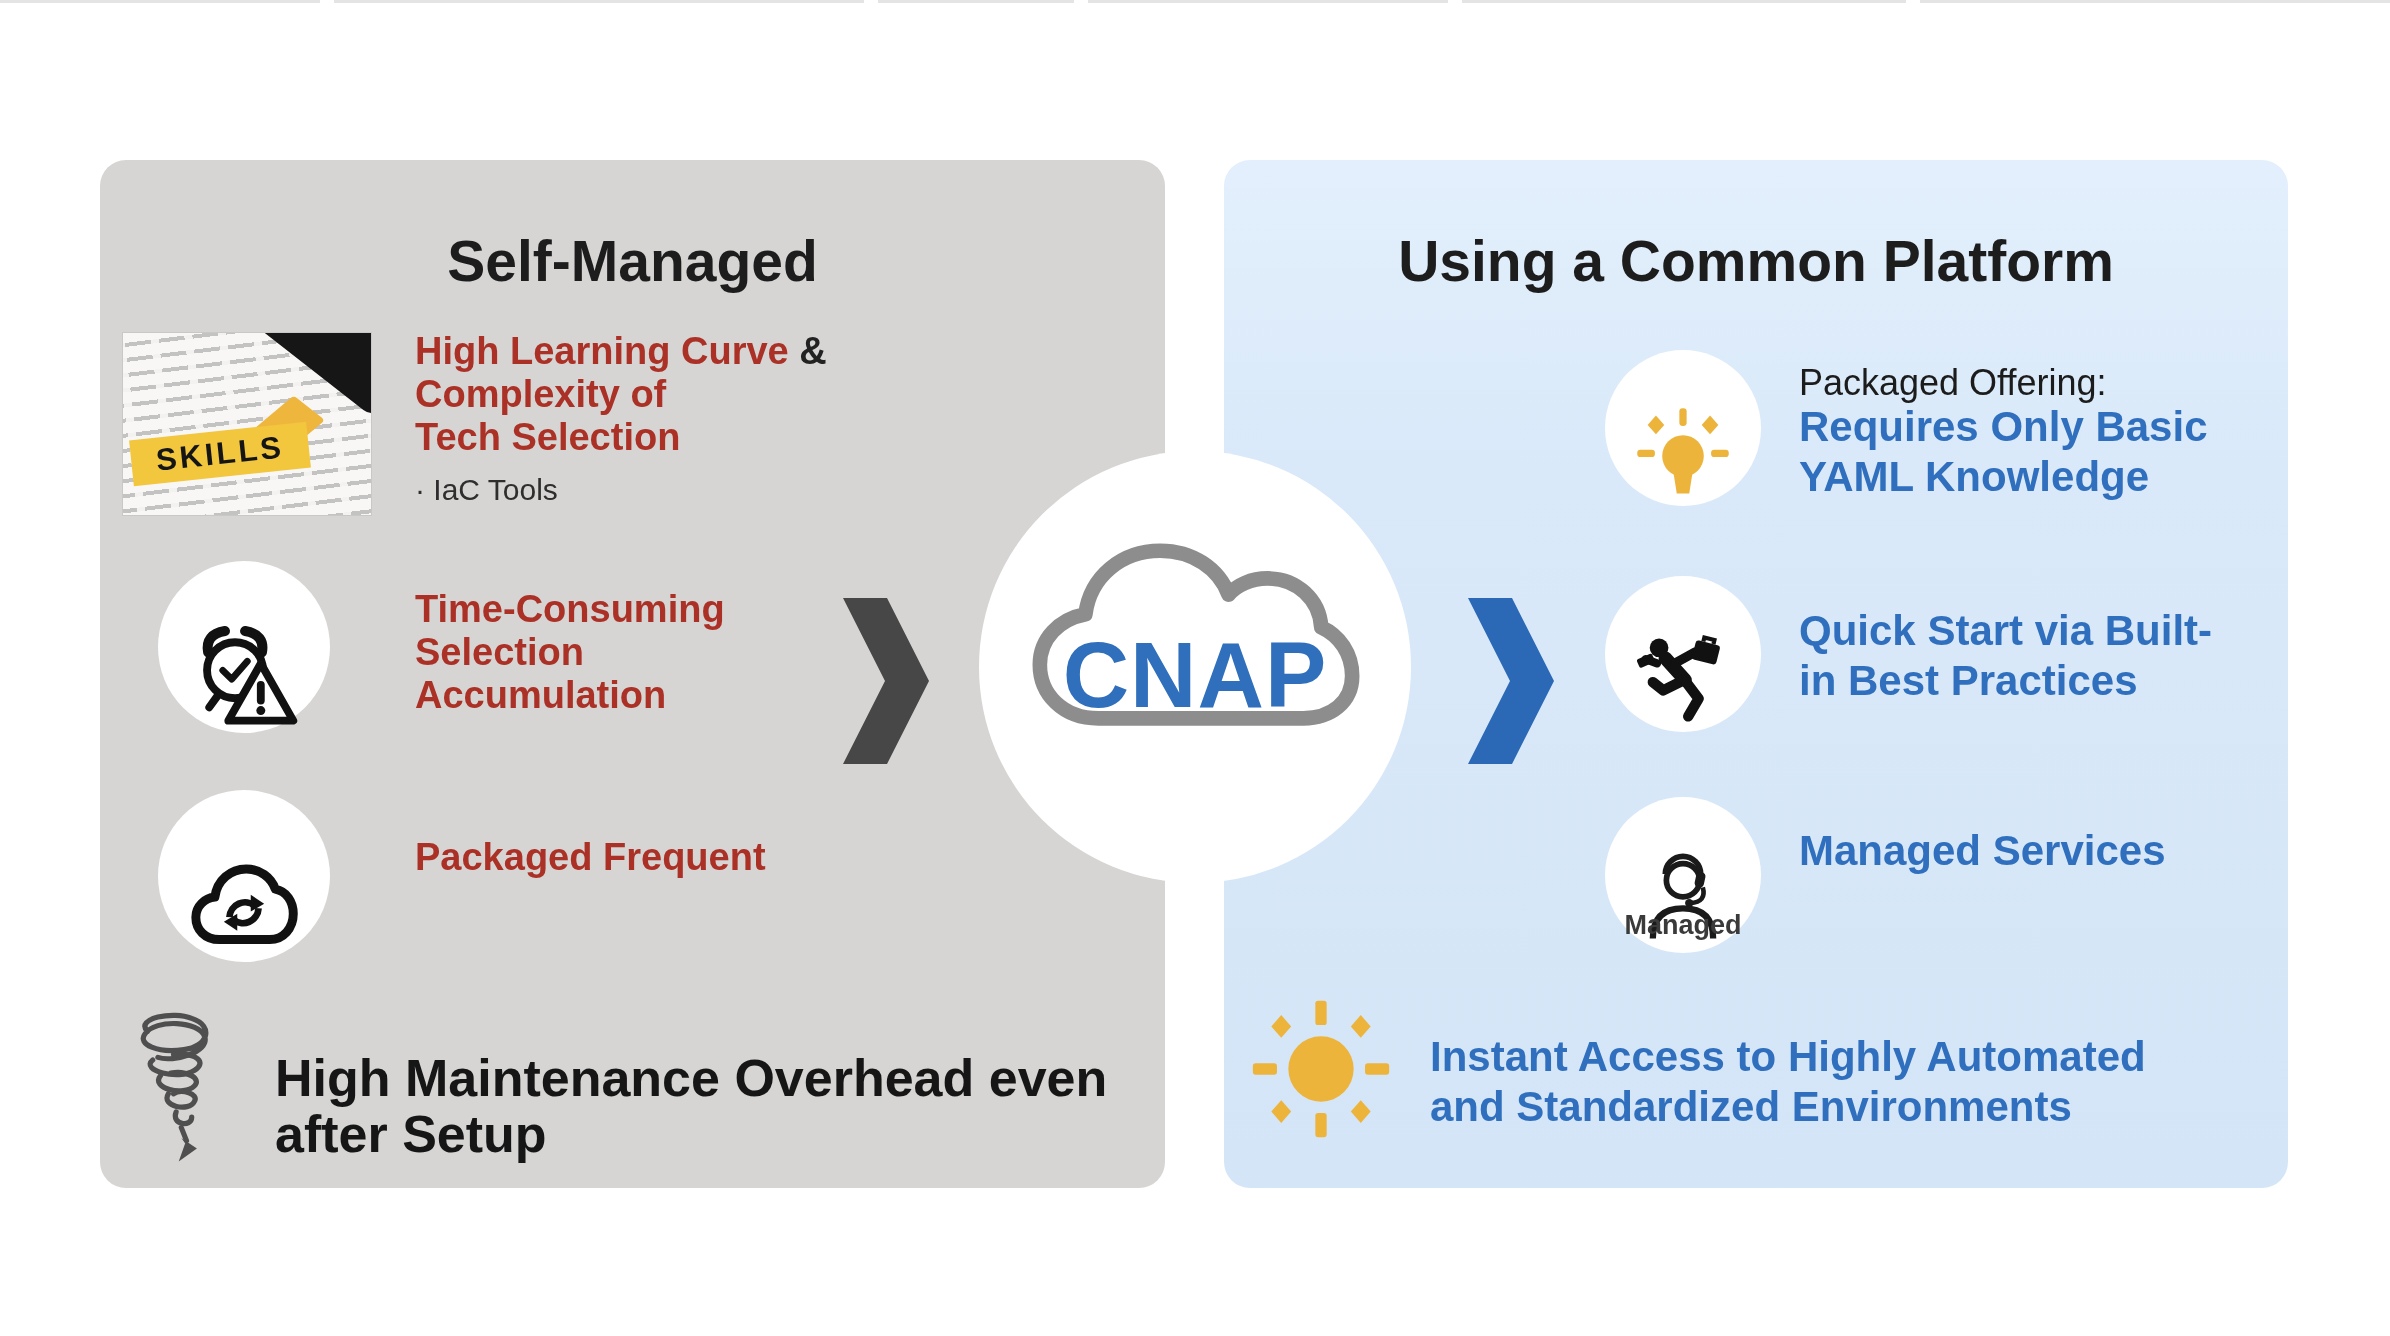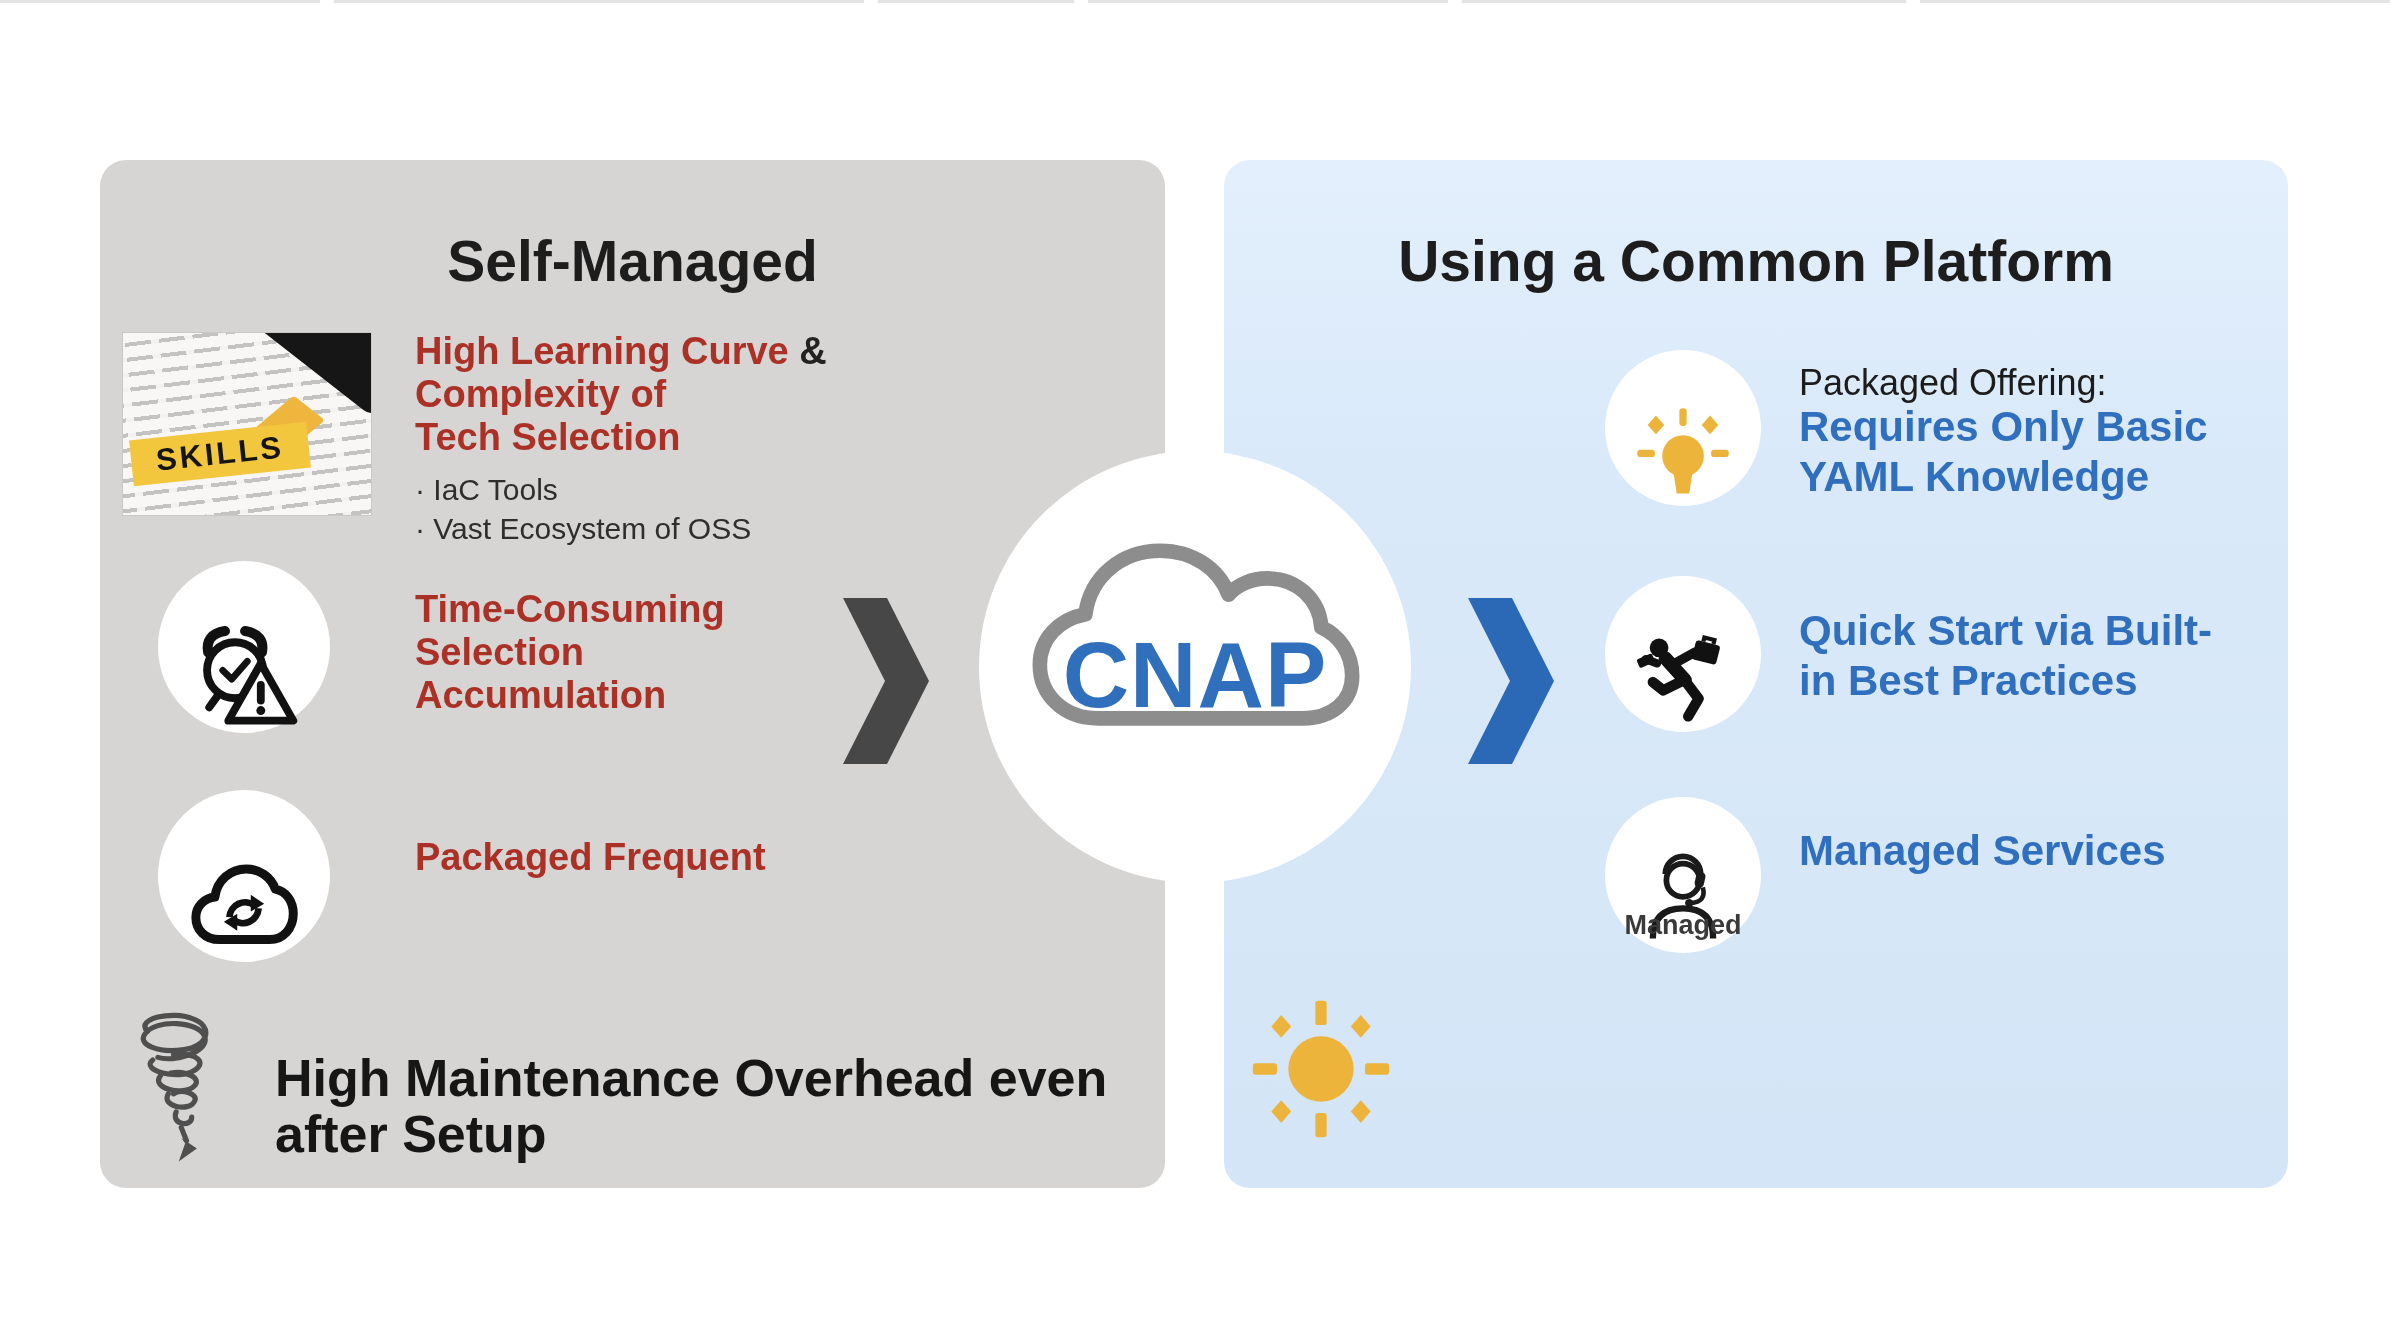--- a/index.html
+++ b/index.html
@@ -94,21 +94,20 @@
       </div>
     </div>
 
     <div class="red-head" style="left:315px;top:170px;">
       <div><span>High Learning Curve</span><span class="amp"> &amp;</span></div>
       <div>Complexity of</div>
       <div>Tech Selection</div>
     </div>
     <div class="bullets">
       <div>· IaC Tools</div>
-      <div>· Vast Ecosystem of OSS</div>
     </div>
 
     <div class="icon-circle circ-left" style="top:401px;">
       <svg width="112" height="112" viewBox="0 0 100 100">
         <path d="M18,28 Q15,12 33,9" fill="none" stroke="#111" stroke-width="9" stroke-linecap="round"></path>
         <path d="M66,28 Q69,12 51,9" fill="none" stroke="#111" stroke-width="9" stroke-linecap="round"></path>
         <circle cx="42" cy="44" r="25" fill="none" stroke="#111" stroke-width="7"></circle>
         <polyline points="31,44 39,52 53,36" fill="none" stroke="#111" stroke-width="6" stroke-linecap="round" stroke-linejoin="round"></polyline>
         <line x1="27" y1="66" x2="19" y2="77" stroke="#111" stroke-width="7" stroke-linecap="round"></line>
         <polygon points="65,38 94,89 36,89" fill="#fff" stroke="#111" stroke-width="7" stroke-linejoin="round"></polygon>
@@ -219,20 +218,24 @@
           <rect x="46" y="81" width="8" height="17" rx="2"></rect>
           <rect x="2" y="46" width="17" height="8" rx="2"></rect>
           <rect x="81" y="46" width="17" height="8" rx="2"></rect>
           <polygon points="22,12 29,20 22,28 15,20"></polygon>
           <polygon points="78,12 85,20 78,28 71,20"></polygon>
           <polygon points="22,72 29,80 22,88 15,80"></polygon>
           <polygon points="78,72 85,80 78,88 71,80"></polygon>
         </g>
       </svg>
     </div>
+    <div class="blue-head wide" style="top:872px;">
+      <div>Instant Access to Highly Automated</div>
+      <div>and Standardized Environments</div>
+    </div>
   </section>
 
   <div class="chevron" style="left:843px;top:598px;">
     <svg width="86" height="166" viewBox="0 0 86 166">
       <polygon points="0,0 44,0 86,83 44,166 0,166 42,83" fill="#474747"></polygon>
     </svg>
   </div>
 
   <div class="cnap-circle">
     <svg class="abs" style="left:38px;top:64px;" width="358" height="244" viewBox="0 0 220 150">

